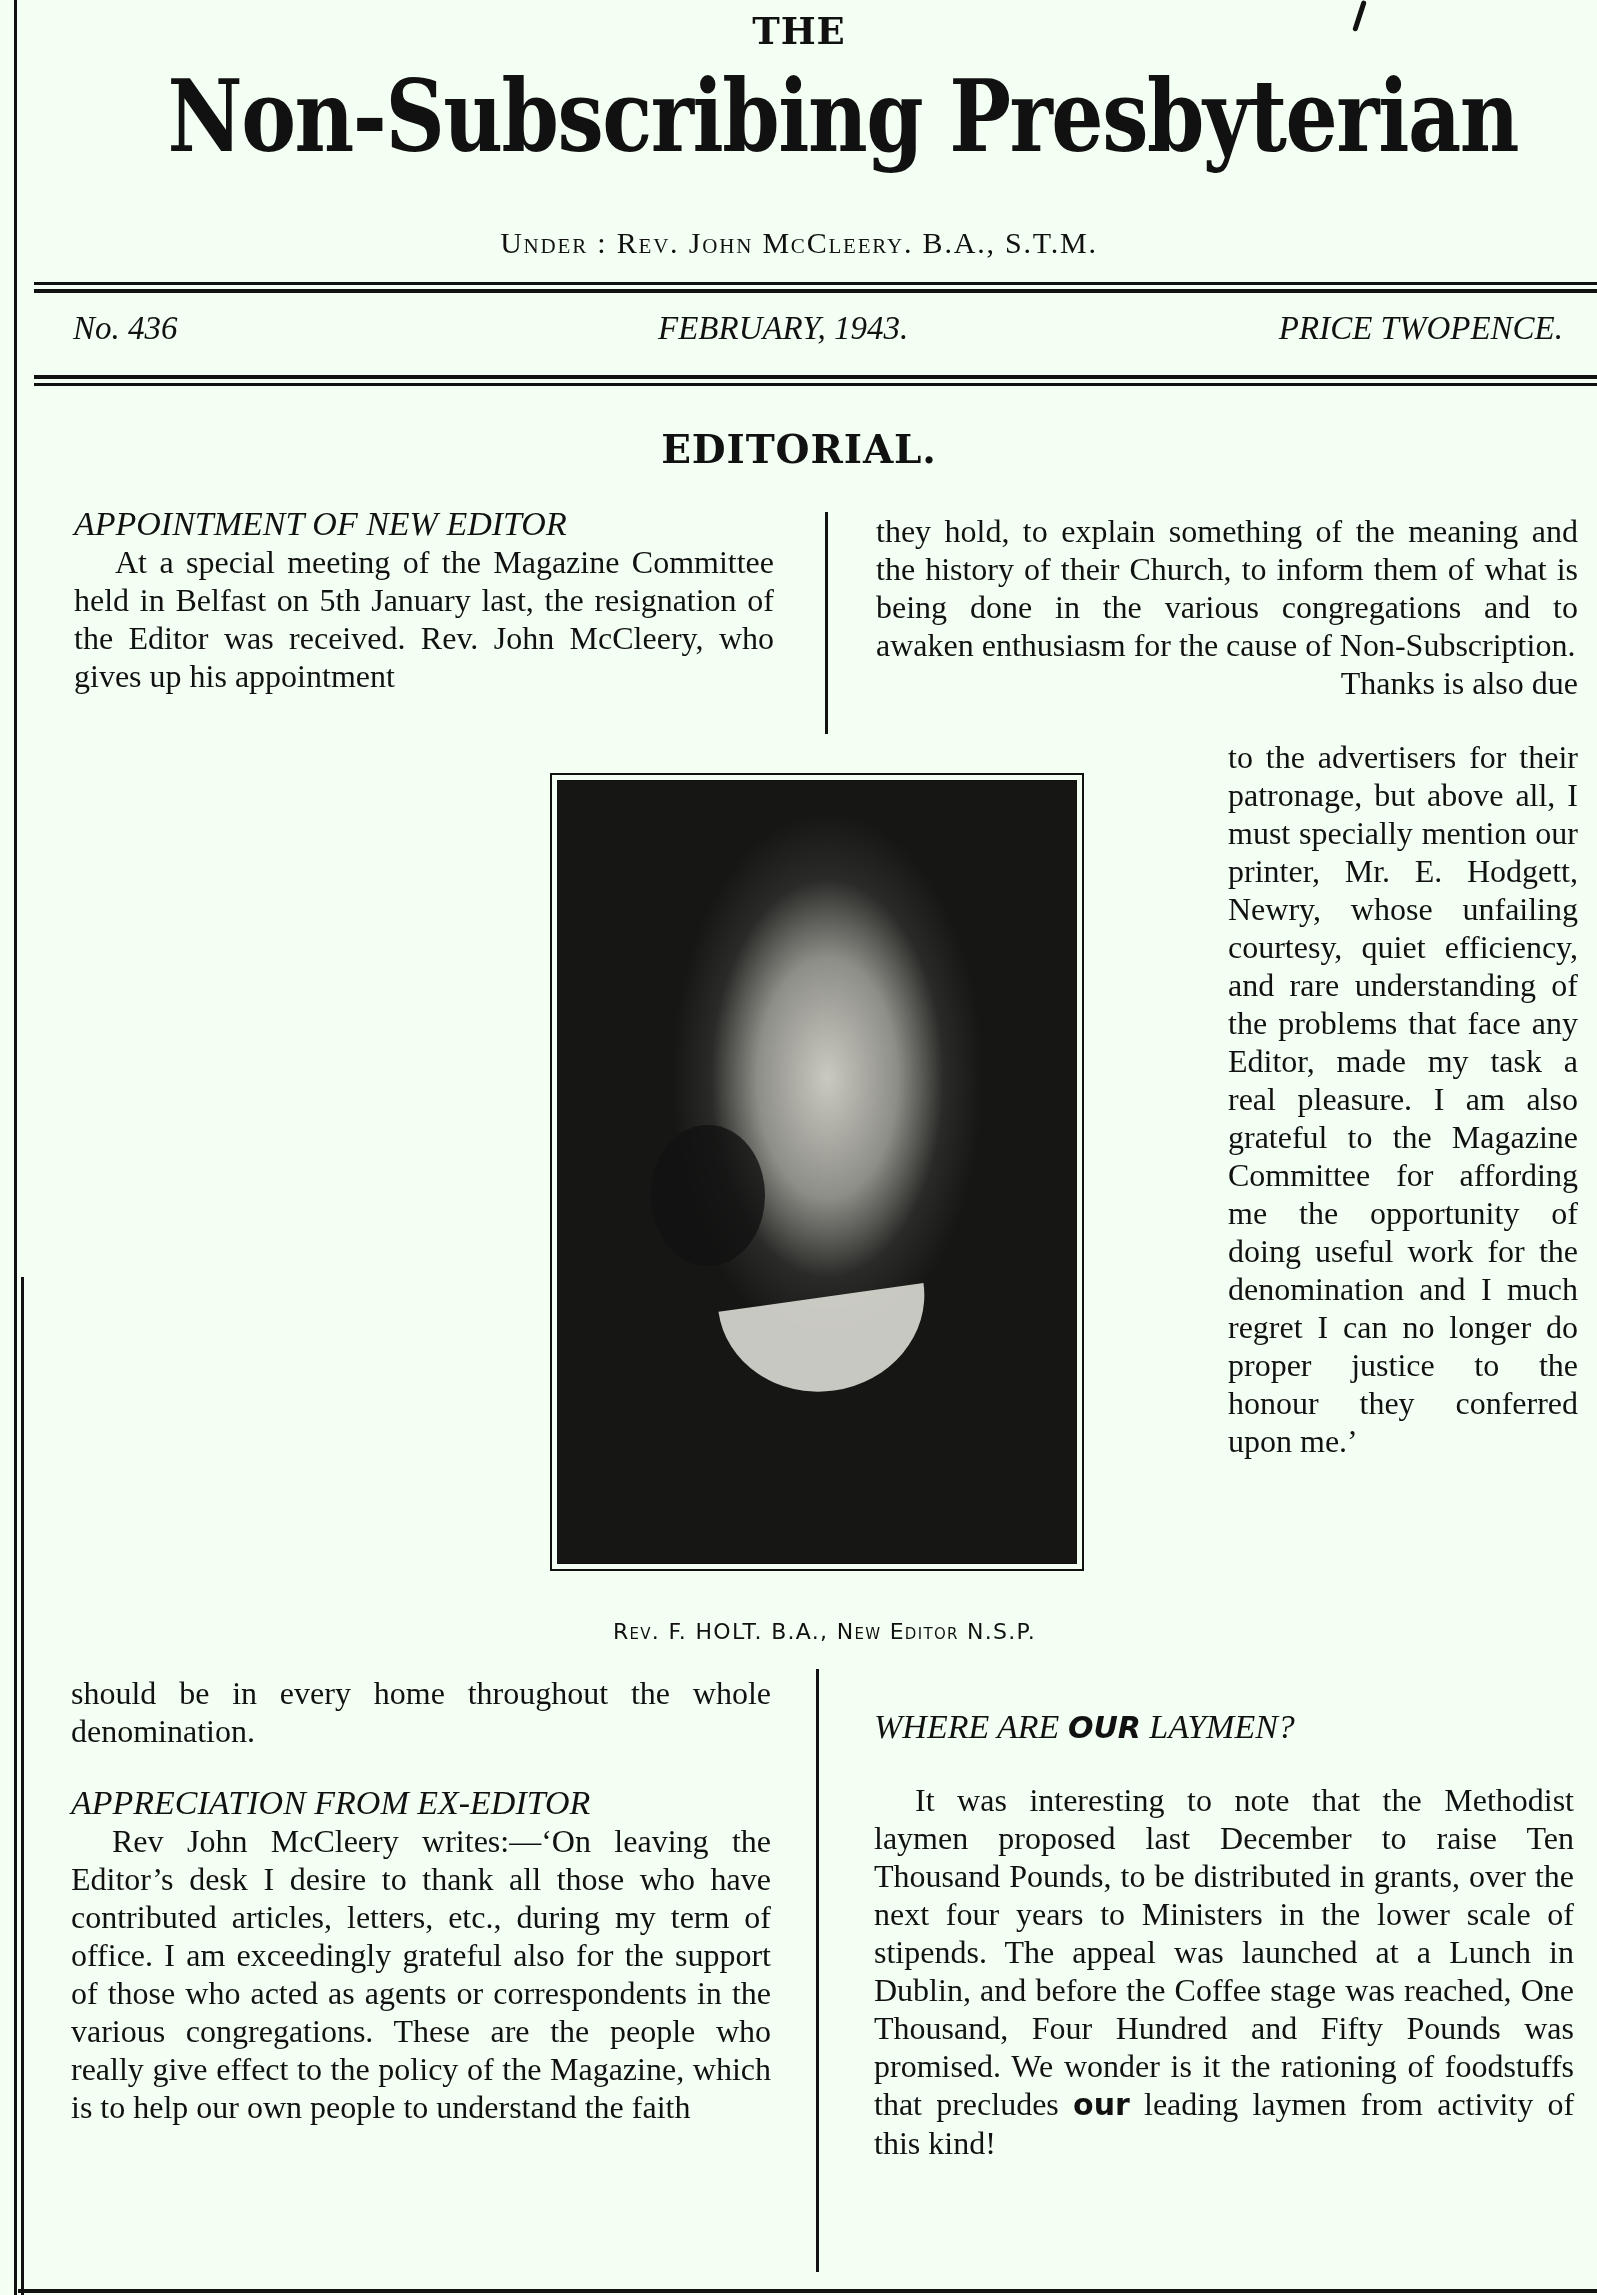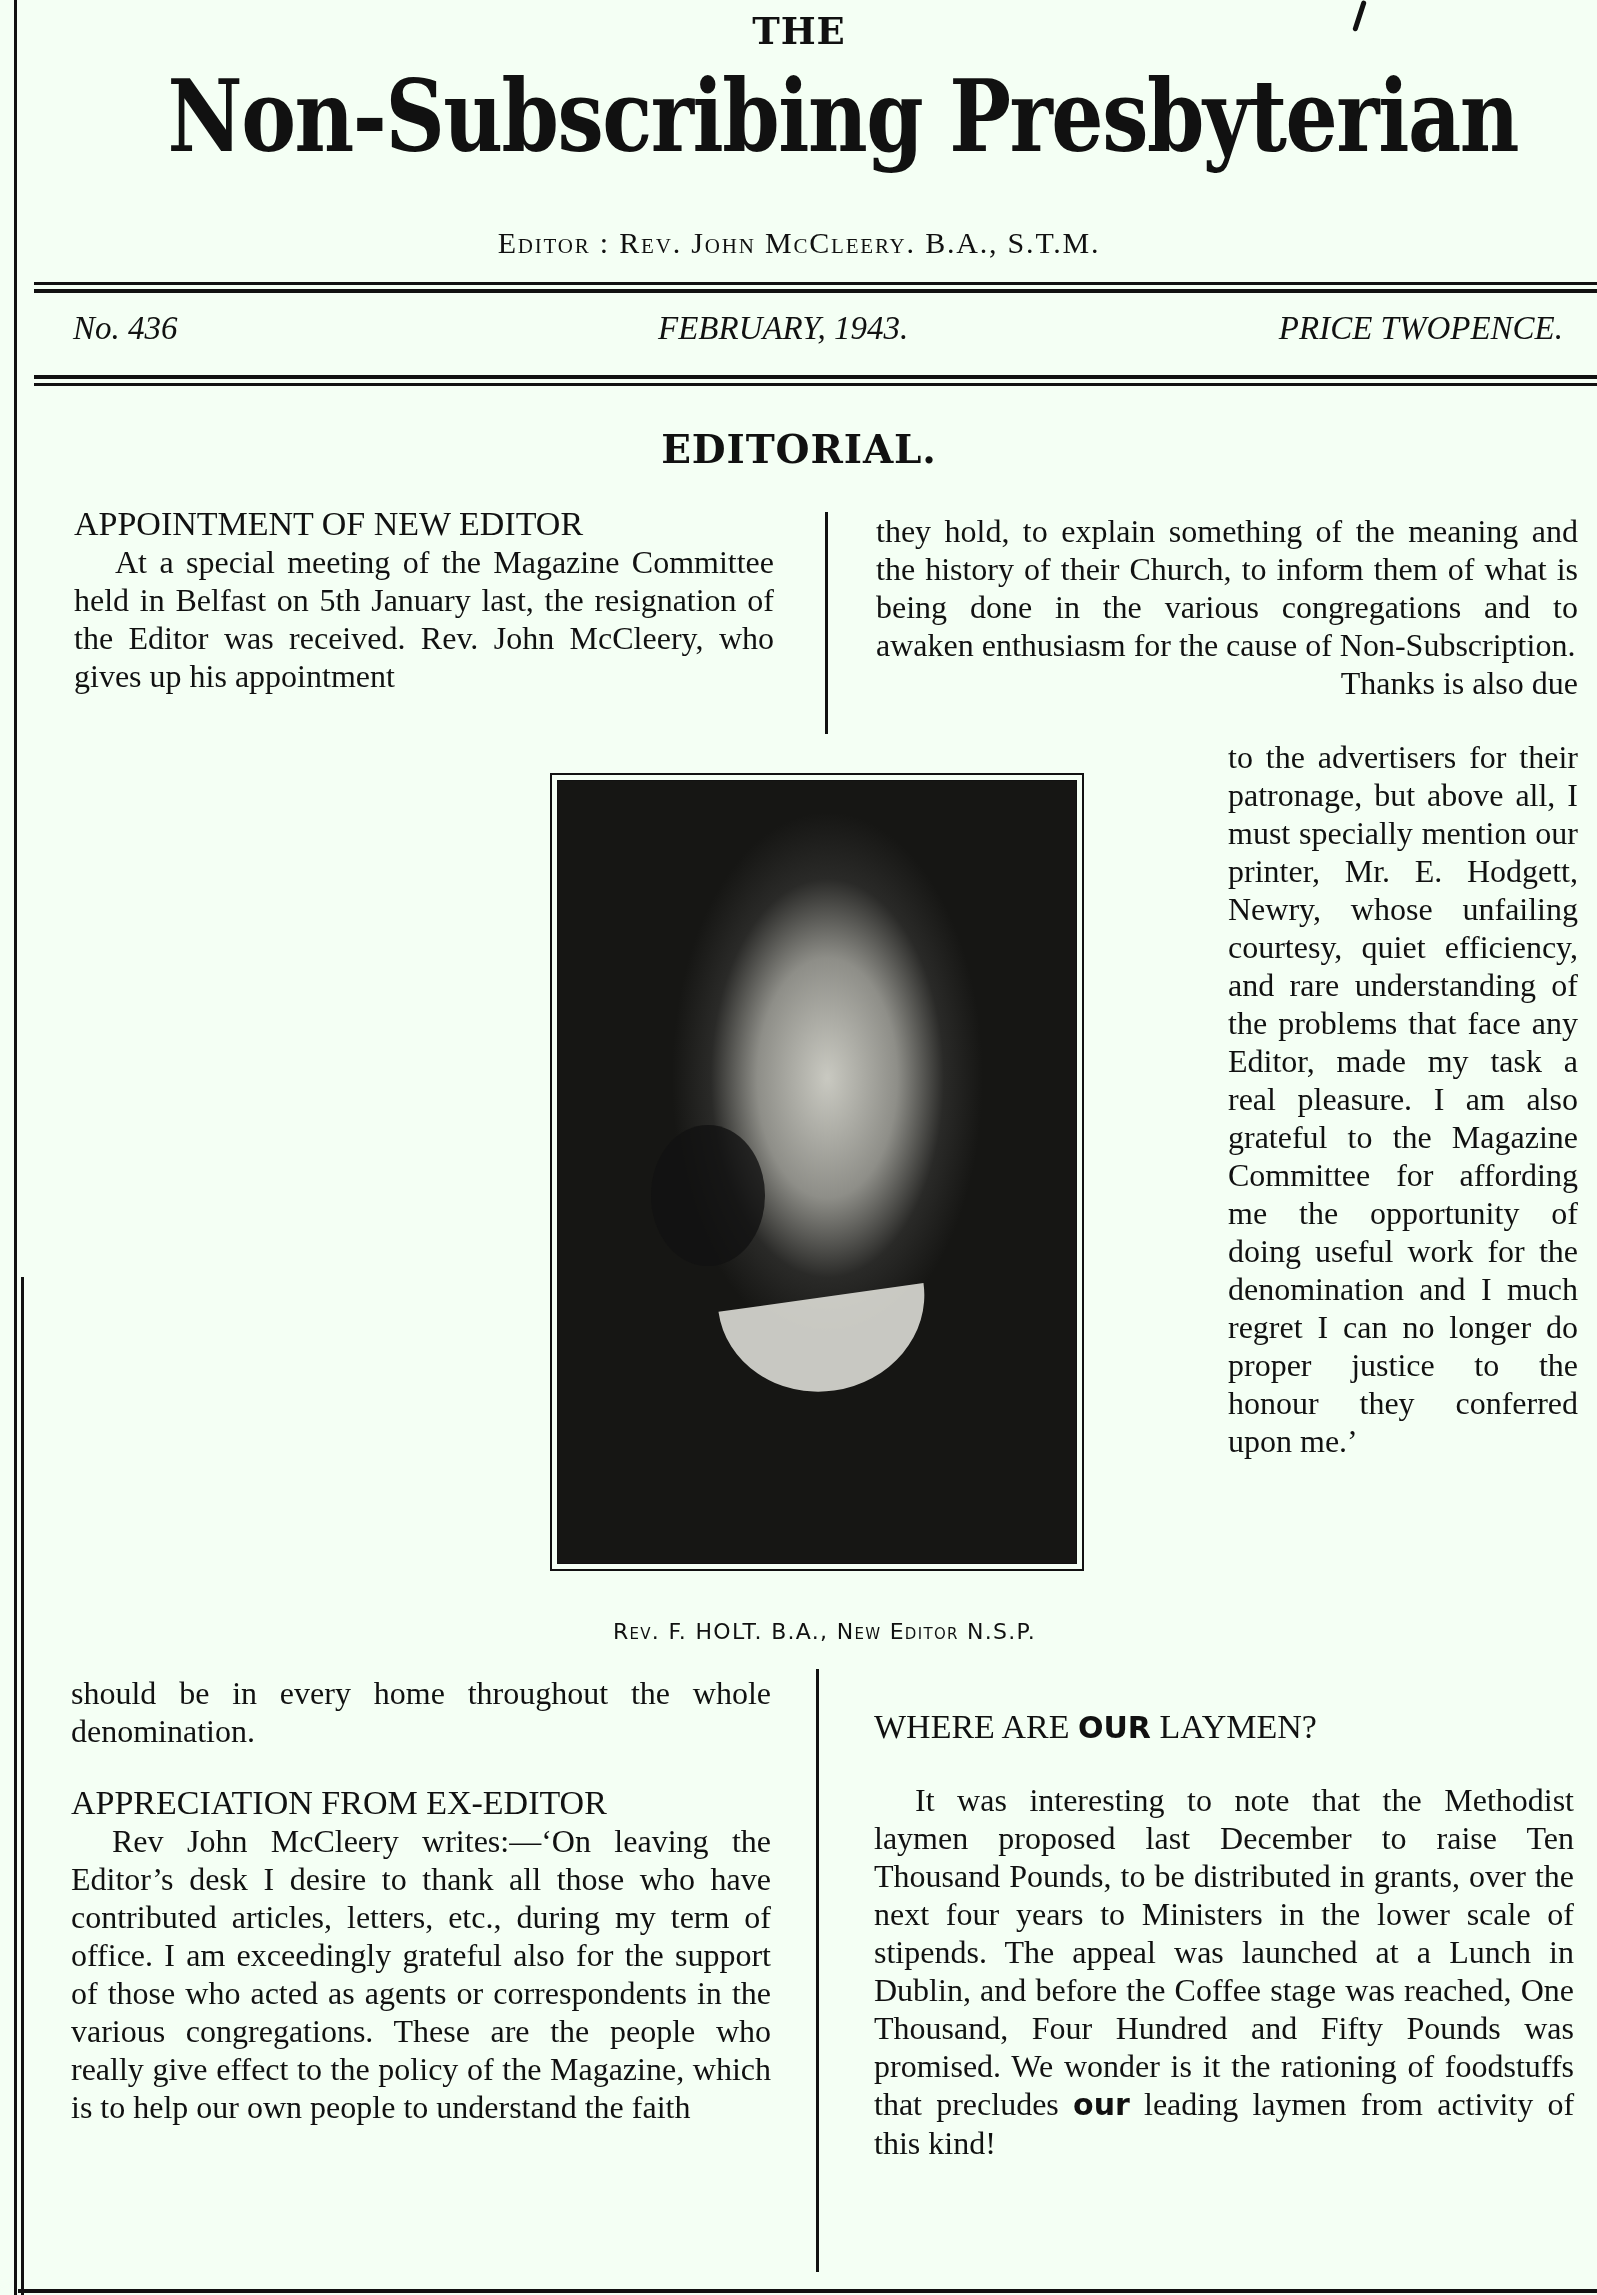--- a/index.html
+++ b/index.html
@@ -26,21 +26,21 @@
     .issue-row { left: 73px; width: 1490px; top: 310px; height: 44px;
       font-family: "Liberation Serif", serif; font-size: 33px; font-style: italic; }
     .issue-row span { position: absolute; top: 0; white-space: nowrap; }
 
     .editorial-head { left: 0; width: 1598px; top: 426px; text-align: center;
       font-family: "DejaVu Serif", serif; font-weight: bold; font-size: 39px; letter-spacing: 0.9px; }
 
     .col { font-family: "Liberation Serif", serif; font-size: 32px; line-height: 38px; }
     .col p { margin: 0; text-align: justify; text-align-last: auto; }
     .indent { text-indent: 41px; }
-    .sec-head { font-family: "Liberation Serif", serif; font-size: 34px; white-space: nowrap; }
+    .sec-head { font-family: "Liberation Serif", serif; font-size: 34px; white-space: nowrap; font-style: italic; }
     .bold-our { font-family: "DejaVu Sans", sans-serif; font-weight: bold; font-size: 30px; }
 
     .col-rule { width: 2.7px; background: #111; }
 
     .photo-frame { left: 550px; top: 773px; width: 534px; height: 798px;
       border: 2.7px solid #111; padding: 5.3px; box-sizing: border-box; background: #f4fff4; }
     .photo-inner { width: 100%; height: 100%; border: 1.8px solid #111; box-sizing: border-box;
       background: radial-gradient(ellipse 30% 34% at 52% 38%, #c9c9c1 0%, #8e8e88 45%, #2a2a28 75%, #161614 100%);
       position: relative; overflow: hidden; }
     .photo-collar { position: absolute; left: 32%; top: 66%; width: 40%; height: 12%;
@@ -55,21 +55,21 @@
 </head>
 <body>
 
 <div class="abs vrule-a"></div>
 <div class="abs vrule-b"></div>
 <div class="abs margin-mark"></div>
 
 <header>
   <div class="abs mast-the">THE</div>
   <div class="abs mast-title">Non-Subscribing Presbyterian</div>
-  <div class="abs mast-editor">Editor : Rev. John McCleery. B.A., S.T.M.</div>
+  <div class="abs mast-editor">Under : Rev. John McCleery. B.A., S.T.M.</div>
 </header>
 
 <div class="abs hr" style="top:282px;height:2.7px"></div>
 <div class="abs hr" style="top:289px;height:3.5px"></div>
 
 <div class="abs issue-row">
   <span style="left:0">No. 436</span>
   <span style="left:585px">FEBRUARY, 1943.</span>
   <span style="right:0">PRICE TWOPENCE.</span>
 </div>

